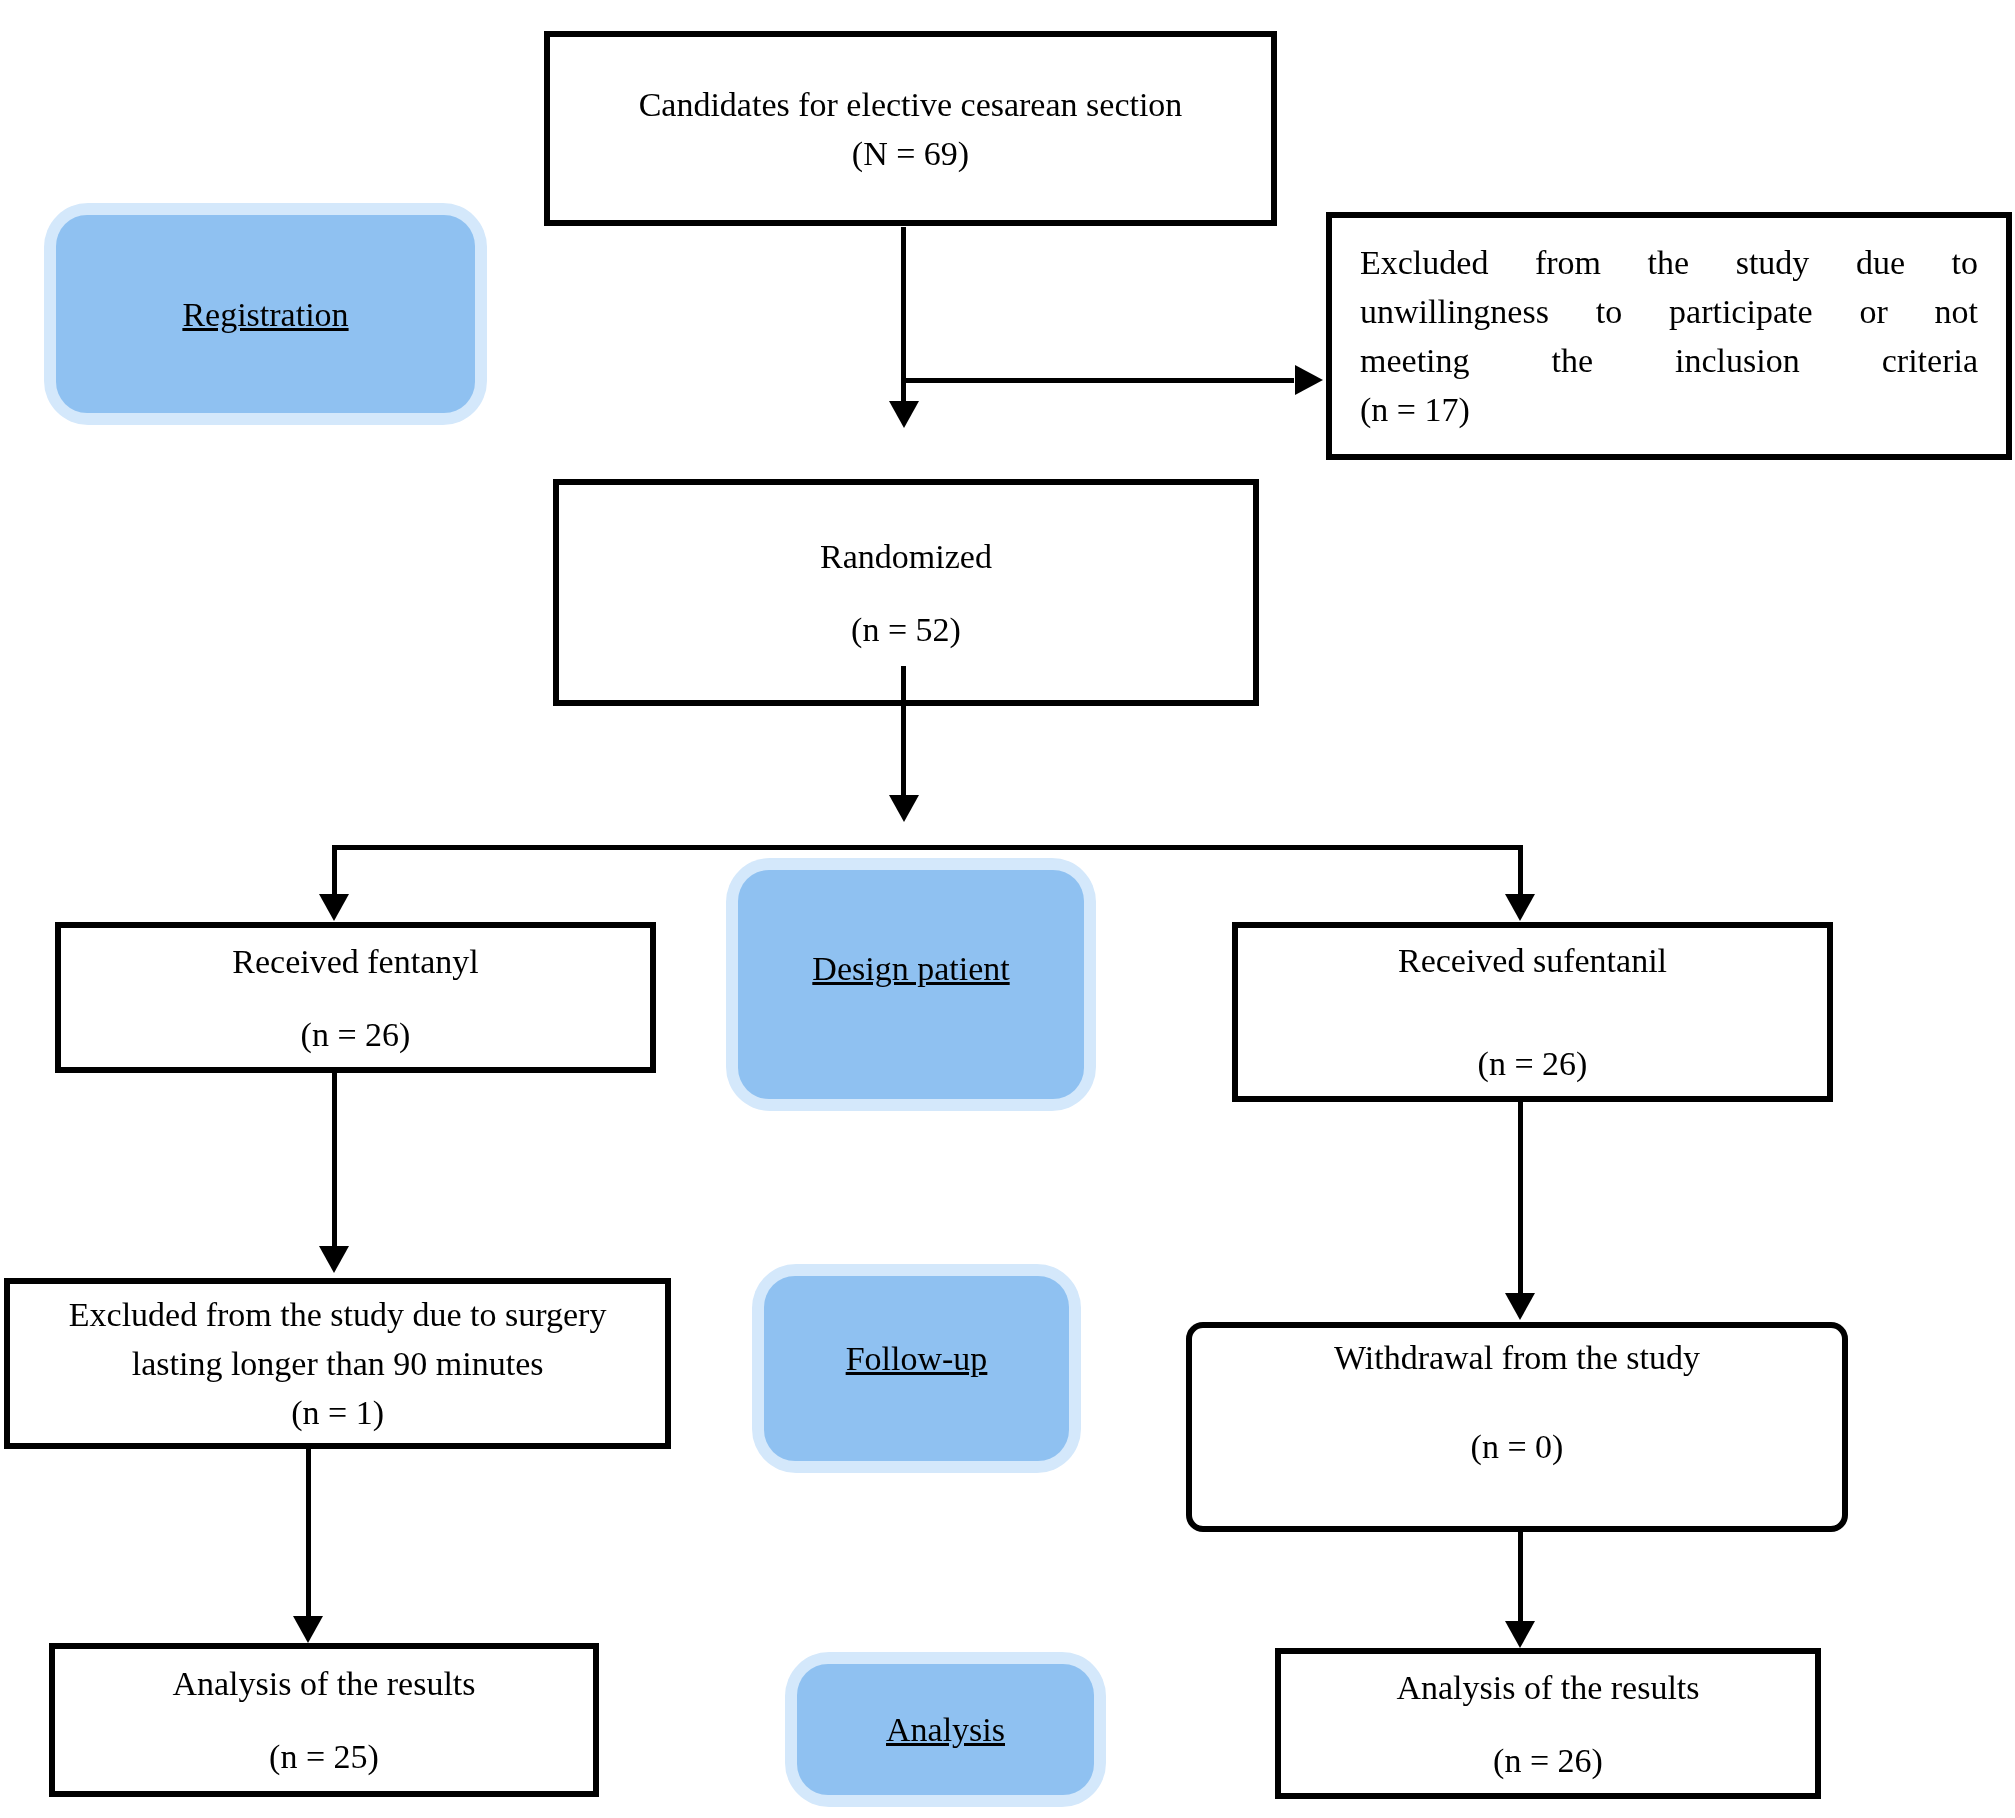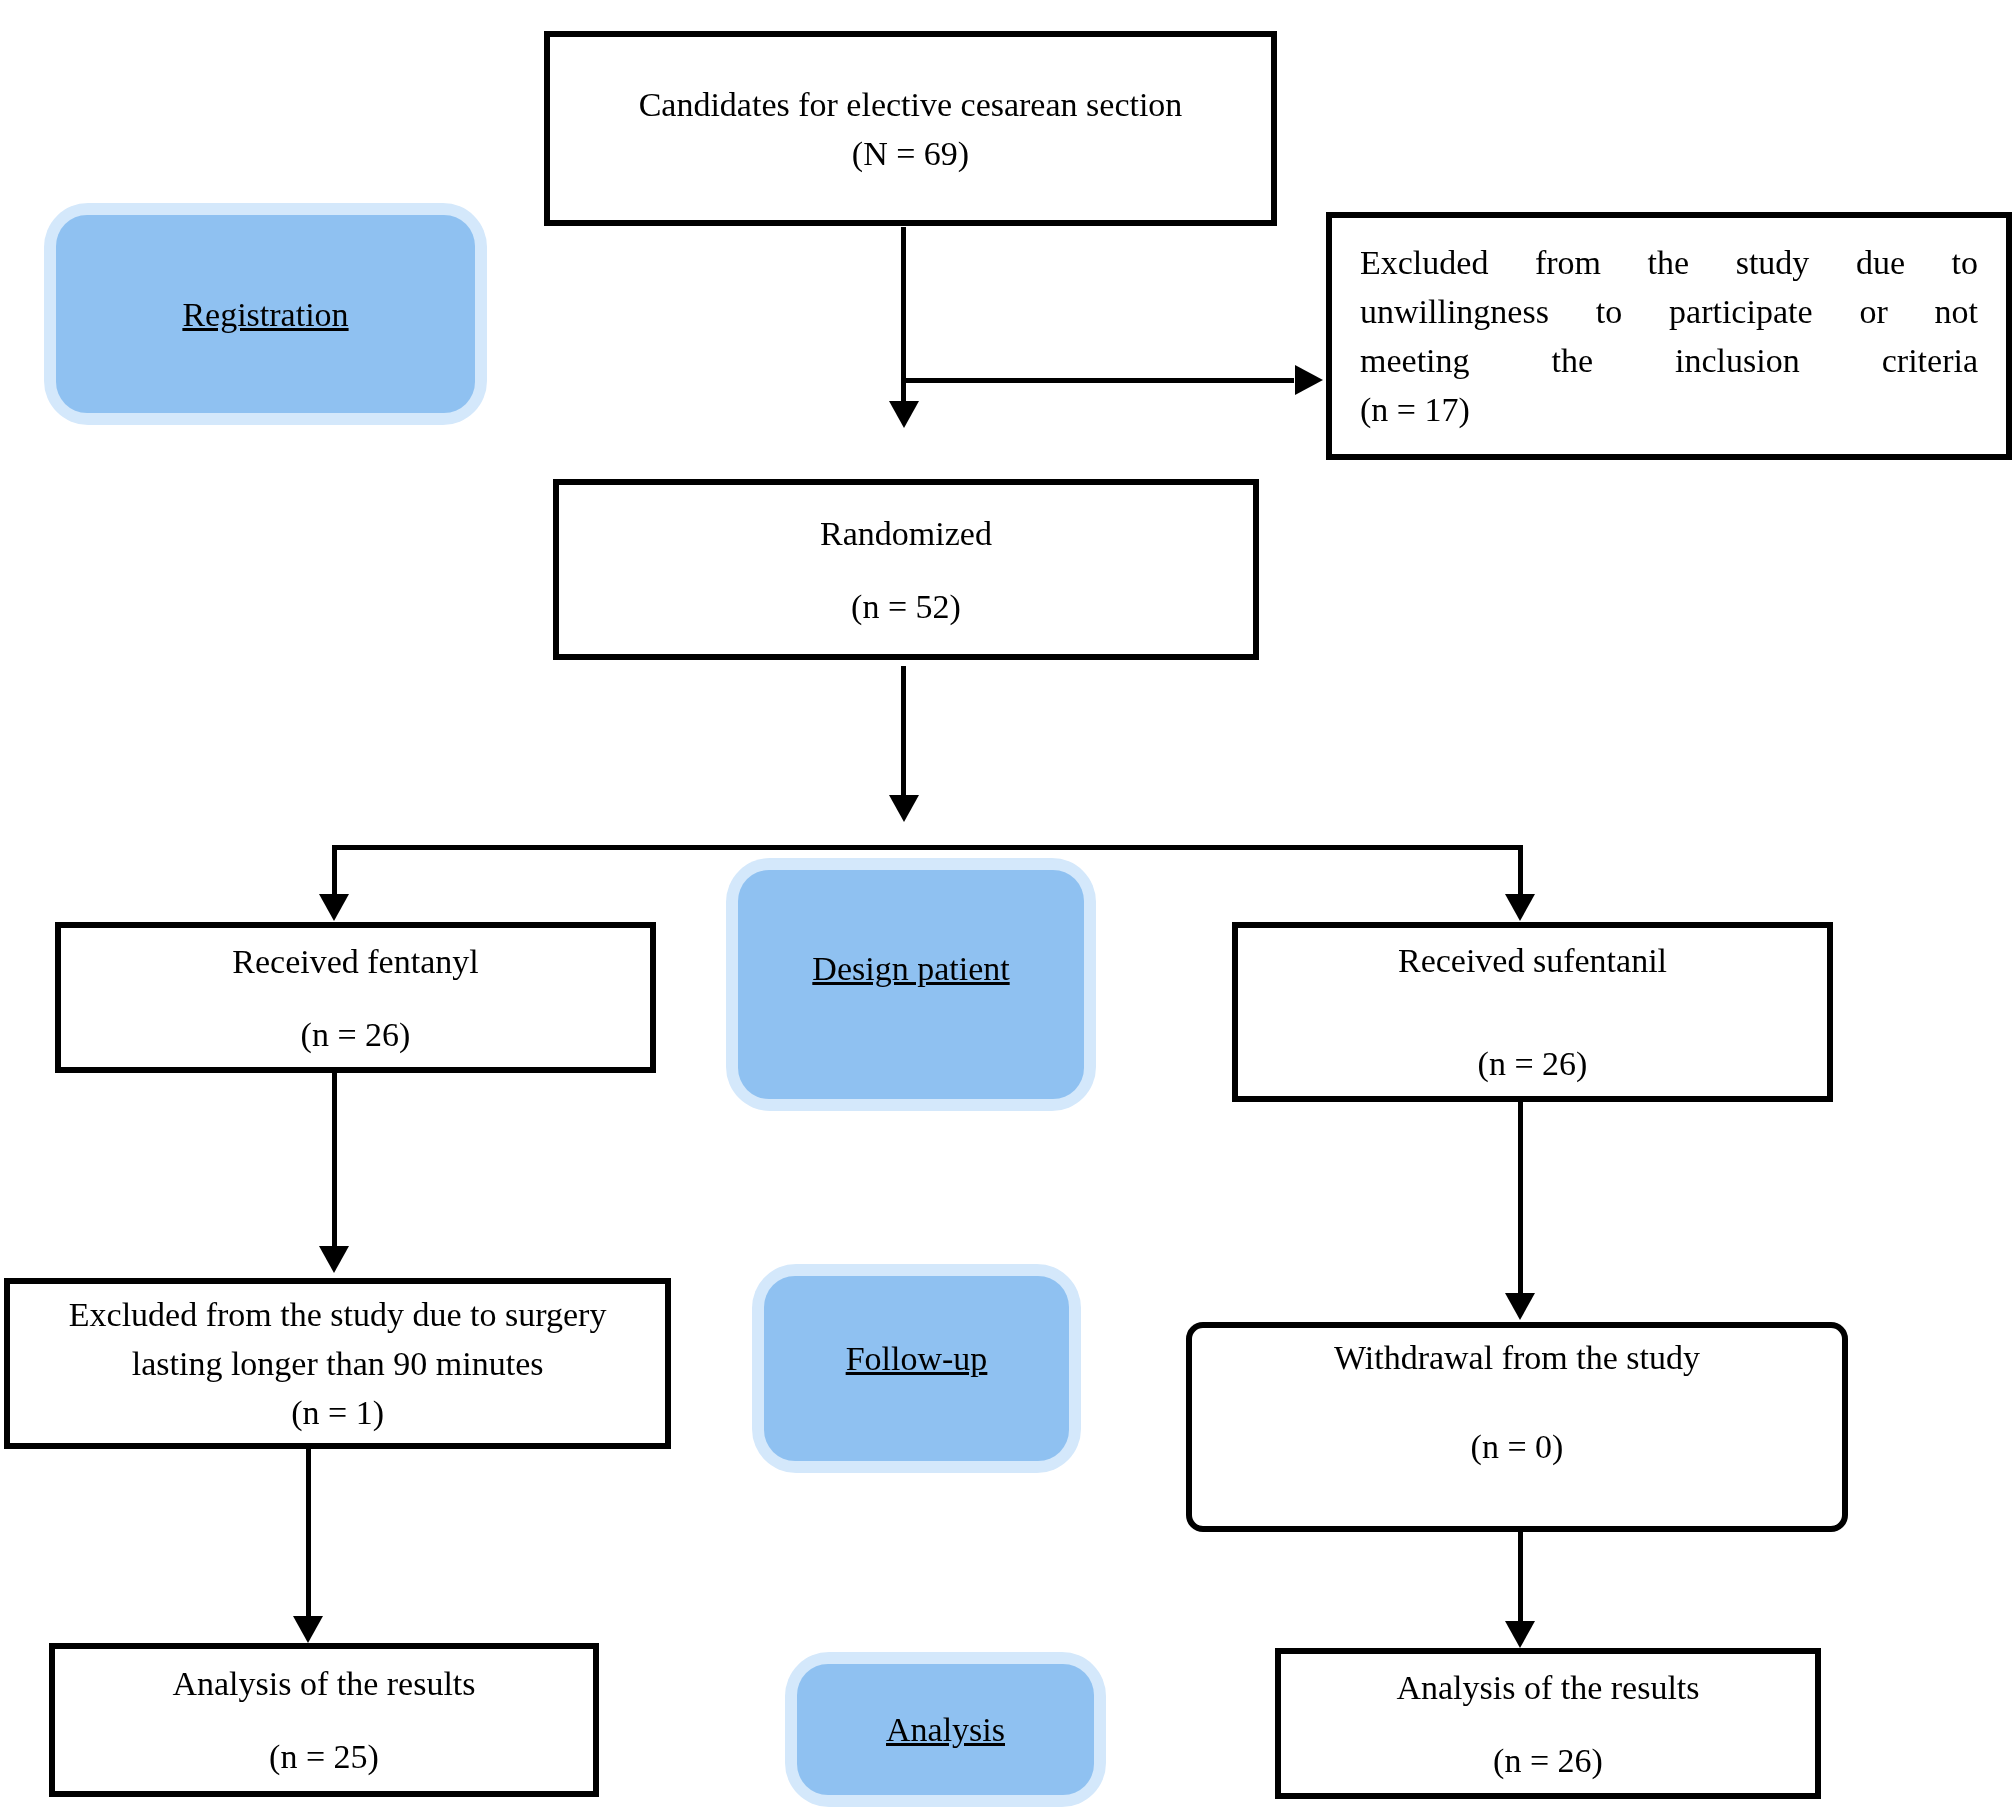--- a/index.html
+++ b/index.html
@@ -83,21 +83,21 @@
     <div class="line jline">meeting the inclusion criteria</div>
     <div class="line jlast">(n = 17)</div>
   </div>
 
   <div class="vstem" style="left:901px;top:227px;height:175px;"></div>
   <div class="ah-down" style="left:889px;top:401px;"></div>
 
   <div class="hstem" style="left:901px;top:378px;width:393px;"></div>
   <div class="ah-right" style="left:1295px;top:365px;"></div>
 
-  <div class="rect gap2" style="left:553px;top:479px;width:706px;height:181px;">
+  <div class="rect gap2" style="left:553px;top:479px;width:706px;height:227px;">
     <div class="line">Randomized</div>
     <div class="line">(n = 52)</div>
   </div>
 
   <div class="vstem" style="left:901px;top:666px;height:129px;"></div>
   <div class="ah-down" style="left:889px;top:795px;"></div>
 
   <div class="hstem" style="left:332px;top:845px;width:1191px;"></div>
   <div class="vstem" style="left:332px;top:845px;height:50px;"></div>
   <div class="ah-down" style="left:319px;top:894px;"></div>

